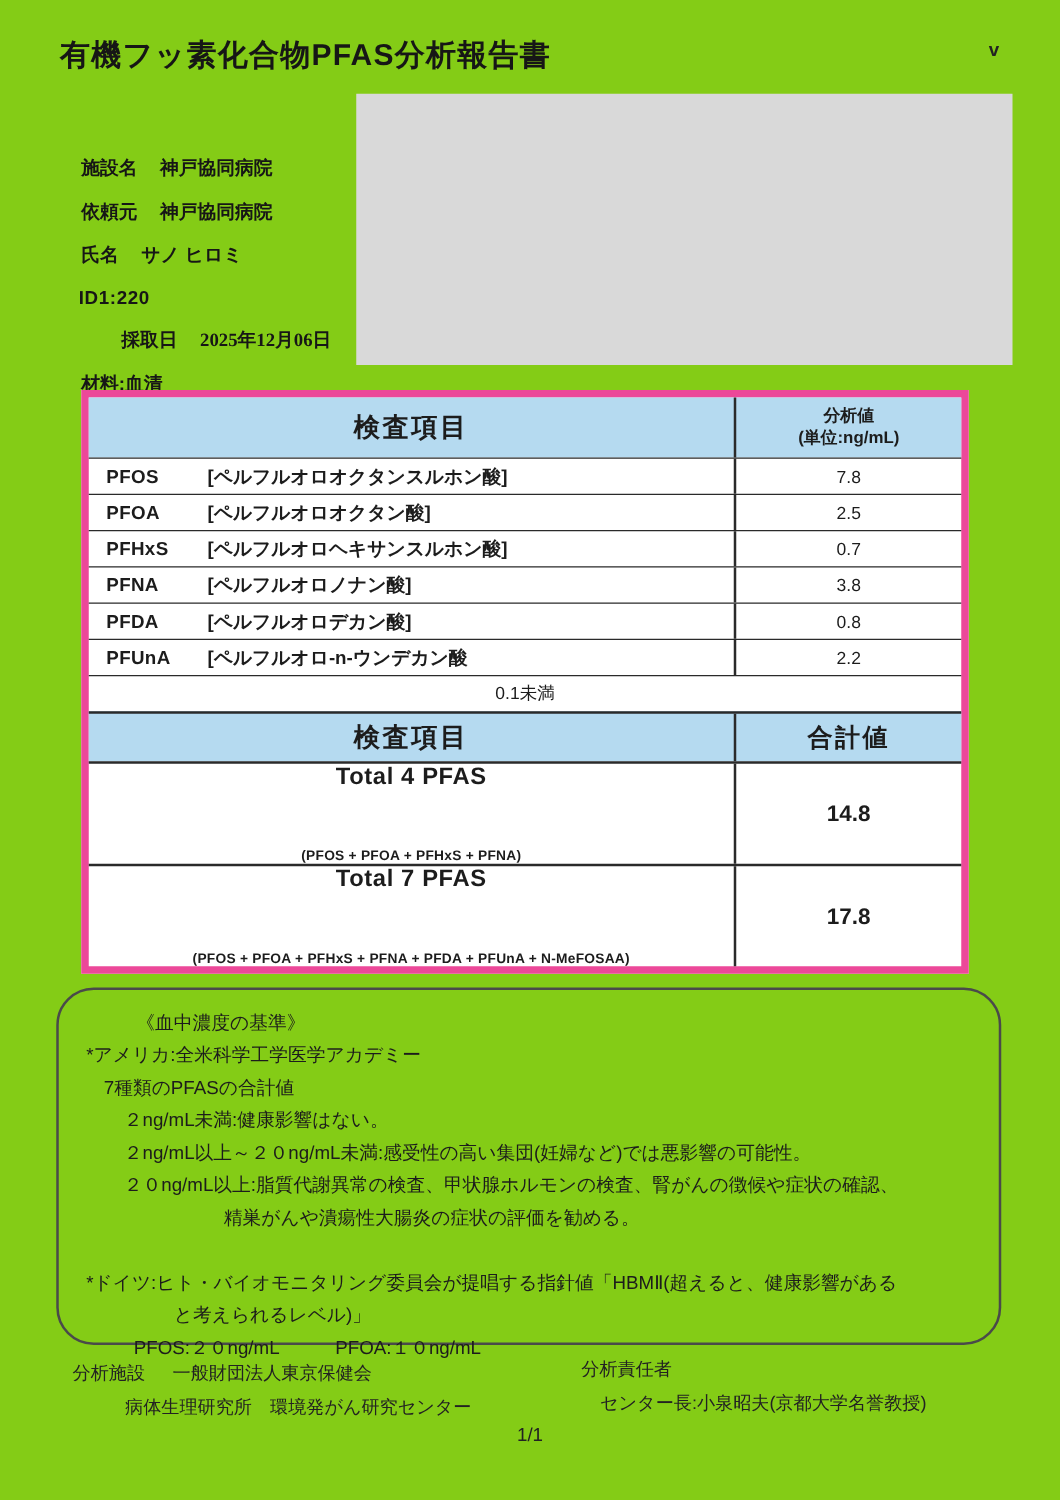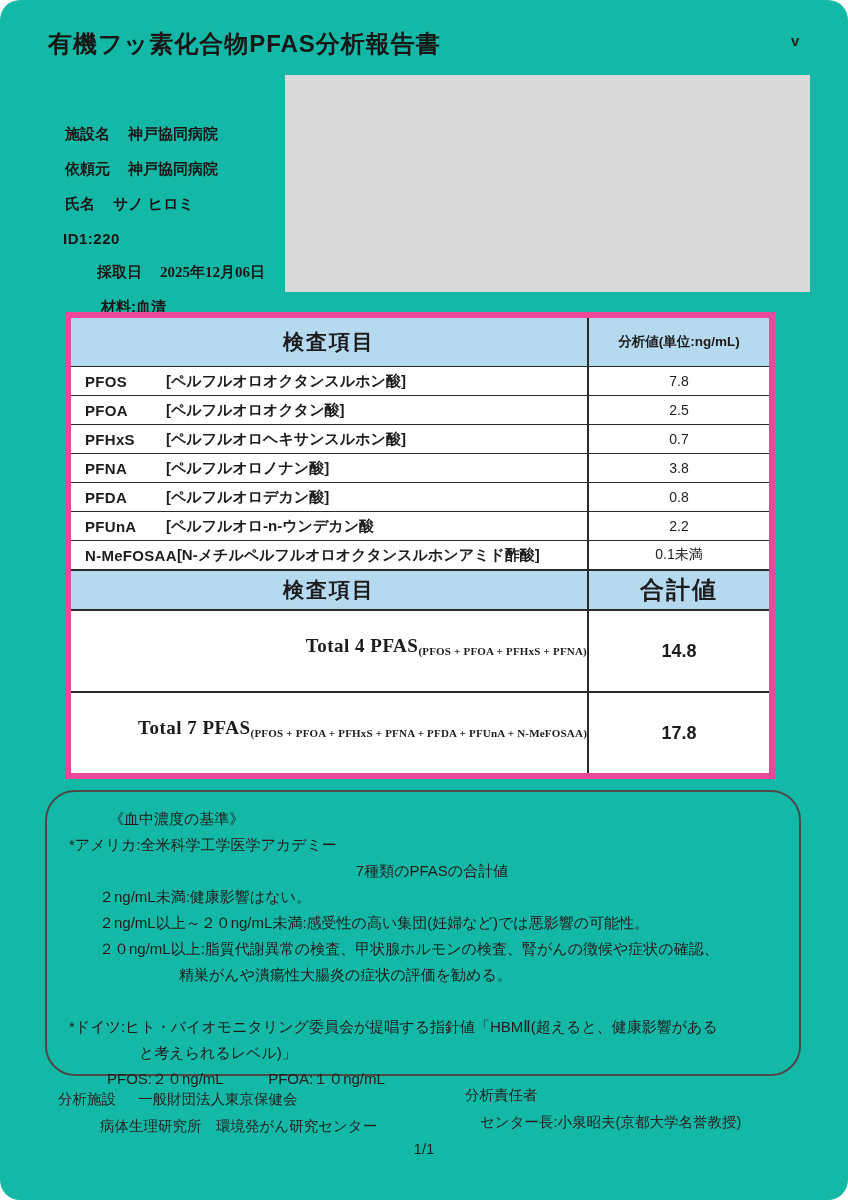--- a/index.html
+++ b/index.html
@@ -1,24 +1,23 @@
 <!DOCTYPE html>
 <html><head>
 <meta charset="utf-8">
 <style>
   * { margin:0; padding:0; box-sizing:border-box; }
   html,body { background:#ffffff; }
   .page {
     position:relative;
     width:848px; height:1200px;
-    background:#14b8a6;
+    background:#84cc16;
     font-family:"Liberation Sans","DejaVu Sans",sans-serif;
     color:#1c1c1c;
     overflow:hidden;
-    border-radius:20px;
   }
   .doc-title {
     position:absolute; left:48px; top:28px;
     font-size:24px; font-weight:bold; letter-spacing:1px; color:#161616;
   }
   .corner-mark {
     position:absolute; left:791px; top:32px;
     font-size:15px; font-weight:bold; color:#222;
   }
   .redaction {
@@ -27,60 +26,60 @@
     background:#d9d9d9;
   }
   .info { position:absolute; left:63px; top:125px; width:260px; font-size:15px; font-weight:600; color:#161616; }
   .info-line { display:flex; margin-bottom:16px; align-items:baseline; }
   .info-line .lbl { margin-right:18px; white-space:nowrap; }
   .line-facility { padding-left:2px; }
   .line-client { padding-left:2px; }
   .line-name { padding-left:2px; }
   .line-id { padding-left:0; letter-spacing:0.5px; }
   .line-collect { padding-left:34px;font-family:Liberation Serif, serif; }
-  .line-material { padding-left:2px; margin-bottom:0;margin-left:36px; }
+  .line-material { padding-left:2px; margin-bottom:0; }
 
   
   .tbl {
     position:absolute; left:65px; top:312px; width:710px;
     border:6px solid #ec4899; background:#fff;
   }
   .trow { display:flex; border-top:1px solid #2a2a2a; min-height:29px; }
   .trow:first-child { border-top:none; }
   .thick-top { border-top:2px solid #2a2a2a; }
   .c1 { width:518px; border-right:2px solid #2a2a2a; display:flex; align-items:center; }
   .c2 { flex:1; display:flex; align-items:center; justify-content:center; text-align:center; }
   .hdr { background:#b5daf0; }
   .hdr-main { height:48px; }
   .hdr-main .c1 { justify-content:center; font-size:21px; font-weight:bold; letter-spacing:2px; }
-  .hdr-val { justify-content:center; font-size:13.5px; font-weight:600; line-height:1.25; }
+  .hdr-val { flex-direction:column; justify-content:center; font-size:13.5px; font-weight:600; line-height:1.25; }
   .hdr-totals { height:40px; }
   .hdr-totals .c1 { justify-content:center; font-size:21px; font-weight:bold; letter-spacing:2px; }
-  .hdr-totals .c2 { font-size:24px; font-weight:bold; letter-spacing:2px; }
+  .hdr-totals .c2 { font-size:20px; font-weight:bold; letter-spacing:2px; }
   .data-row { height:29px; font-size:15px; }
   .data-row .code { min-width:95px; padding-left:14px; font-weight:600; letter-spacing:0.3px; }
   .data-row .cname { font-weight:600; }
   .data-row .c2 { font-size:14px; font-weight:400; }
   .total-row { height:82px; }
-  .total-row .c1 { flex-direction:row; justify-content:flex-end;font-family:Liberation Serif, serif; }
+  .total-row .c1 { flex-direction:column; justify-content:space-between; }
   .total-name { font-size:19px; font-weight:bold; letter-spacing:0.5px; margin-bottom:10px; }
   .total-formula { font-size:11px; font-weight:600; letter-spacing:0.2px; }
   .total-row .c2 { font-size:18px; font-weight:600; }
 
   
   .notes {
     position:absolute; left:45px; top:790px; width:756px; height:286px;
     border:2px solid #4a4a4a; border-radius:30px;
     padding:14px 18px 0 20px;
     font-size:15px; color:#1c1c1c; font-weight:500;
   }
   .nline { line-height:26px; white-space:nowrap; }
   .n-ind1 { padding-left:42px; }
   .n-ind0 { padding-left:2px; }
-  .n-ind2 { padding-left:16px;text-align:center; }
+  .n-ind2 { padding-left:16px; }
   .n-ind3 { padding-left:32px; }
   .n-ind4 { padding-left:112px; }
   .n-ind5 { padding-left:72px; }
   .n-ind6 { padding-left:40px; }
   .n-gap { margin-top:26px; }
 
   
   .footer { position:absolute; left:0; top:1086px; width:848px; font-size:14.5px; color:#222; }
   .f-row { display:flex; line-height:27px; }
   .f-left1 { margin-left:58px;text-align:center; }
@@ -166,24 +165,20 @@
       <div class="c2">0.8</div>
     </div>
     <div class="trow data-row">
       <div class="c1">
         <span class="code">PFUnA</span>
         <span class="cname">[ペルフルオロ-n-ウンデカン酸</span>
       </div>
       <div class="c2">2.2</div>
     </div>
     <div class="trow data-row">
-      <div class="c1">
-        <span class="code">N-MeFOSAA</span>
-        <span class="cname">[N-メチルペルフルオロオクタンスルホンアミド酢酸]</span>
-      </div>
       <div class="c2">0.1未満</div>
     </div>
 
     <div class="trow hdr hdr-totals thick-top">
       <div class="c1">検査項目</div>
       <div class="c2">合計値</div>
     </div>
 
     <div class="trow total-row thick-top">
       <div class="c1">

